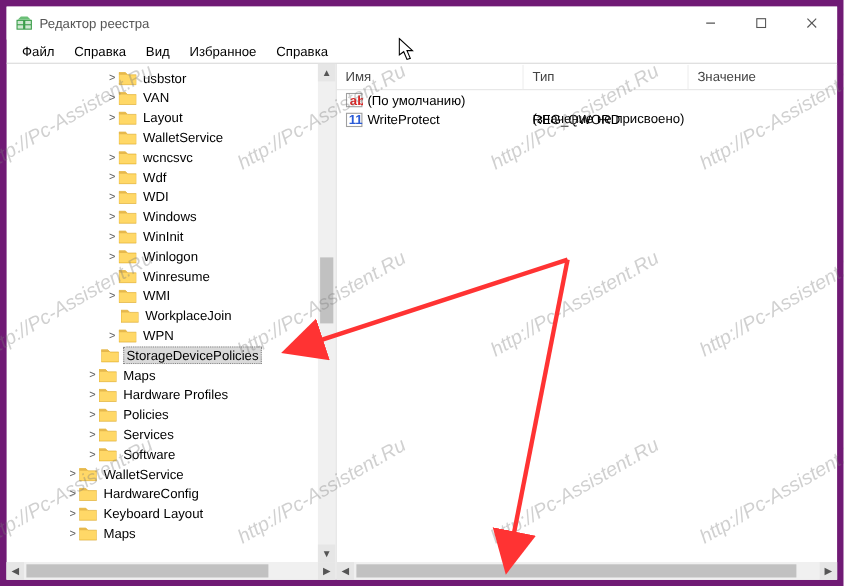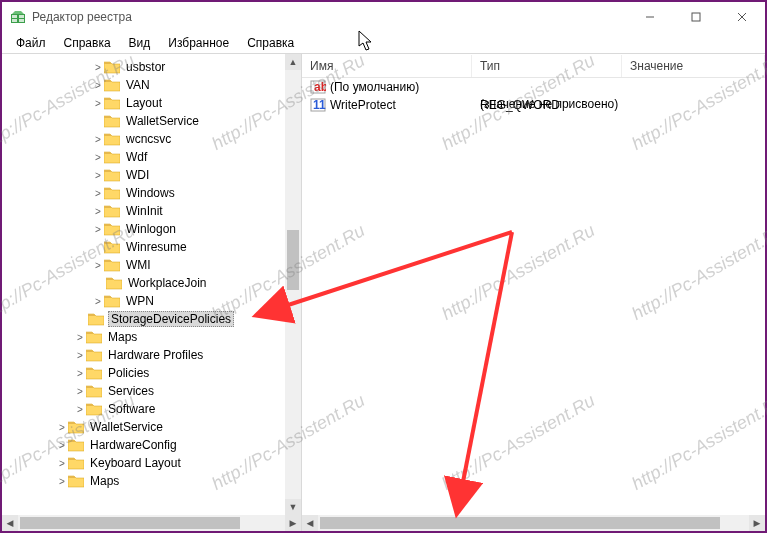--- a/index.html
+++ b/index.html
@@ -1,17 +1,17 @@
 <!DOCTYPE html>
 <html><head>
 <meta charset="utf-8">
 <style>
   * { box-sizing: border-box; margin: 0; padding: 0; font-family: "Segoe UI", Tahoma, sans-serif; font-size: 12px; }
   html, body { width: 767px; height: 533px; overflow: hidden; background: #fff; }
-  .window { width: 767px; height: 533px; display: flex; flex-direction: column; border: 2px solid #701a75; position: relative; }
+  .window { width: 767px; height: 533px; display: flex; flex-direction: column; border: 6px solid #701a75; position: relative; }
   .titlebar { height: 30px; display: flex; align-items: center; padding-left: 8px; background: #fff; }
   .titlebar .app-icon { width: 16px; height: 16px; margin-right: 6px; }
   .titlebar .title { flex: 1; color: #555; }
   .win-controls { display: flex; }
   .win-btn { width: 46px; height: 30px; display: flex; align-items: center; justify-content: center; color: #666; }
   .menubar { height: 22px; display: flex; align-items: center; padding: 0 6px; gap: 2px; border-bottom: 1px solid #d9d9d9; }
   .menu-item { padding: 2px 8px; color: #000; }
   .content { flex: 1; display: flex; min-height: 0; }
   .tree-pane { width: 300px; border-right: 1px solid #d9d9d9; display: flex; flex-direction: column; }
   .tree-scroll { flex: 1; overflow: hidden; position: relative; }

